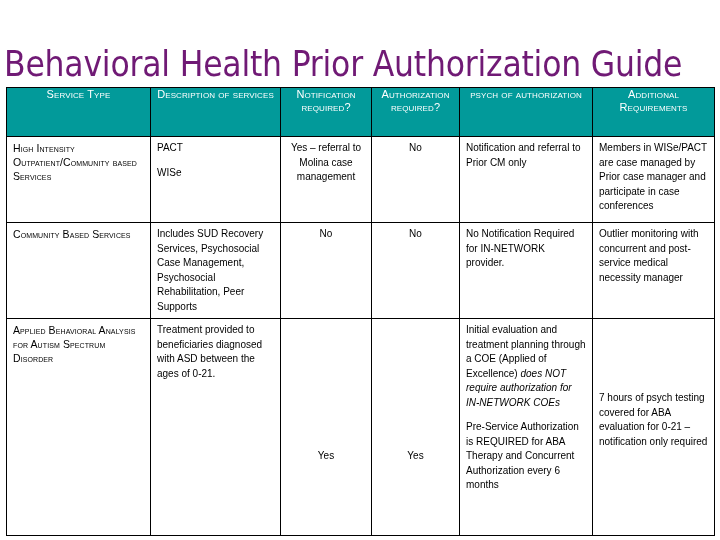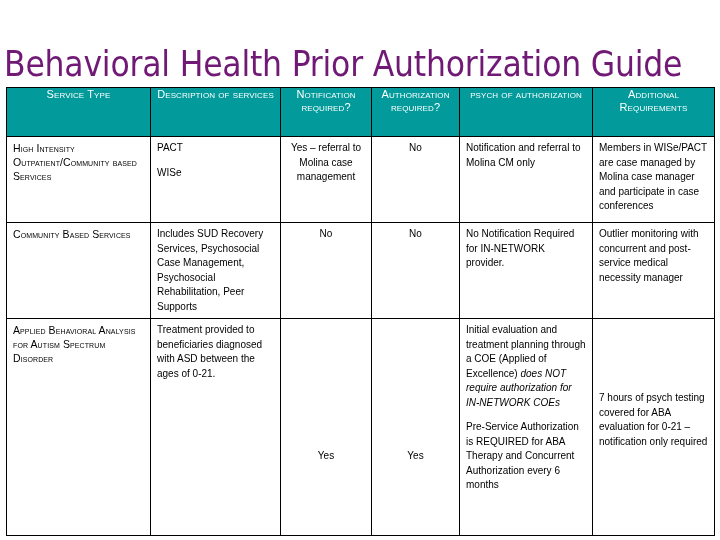--- a/index.html
+++ b/index.html
@@ -155,24 +155,24 @@
             <span>WISe</span>
           </span>
         </td>
         <td>
           <span class="cell v-mid ctr"><span>Yes – referral to Molina case management</span></span>
         </td>
         <td>
           <span class="cell v-mid ctr"><span>No</span></span>
         </td>
         <td>
-          <span class="cell v-mid"><span>Notification and referral to Molina CM only</span></span>
-        </td>
-        <td>
-          <span class="cell"><span>Members in WISe/PACT are case managed by Molina case manager and participate in case conferences</span></span>
+          <span class="cell v-mid"><span>Notification and referral to Prior CM only</span></span>
+        </td>
+        <td>
+          <span class="cell"><span>Members in WISe/PACT are case managed by Prior case manager and participate in case conferences</span></span>
         </td>
       </tr>
 
       <tr class="r2">
         <td class="svc">
           <span class="cell v-mid"><span>Community Based Services</span></span>
         </td>
         <td>
           <span class="cell"><span>Includes SUD Recovery Services, Psychosocial Case Management, Psychosocial Rehabilitation, Peer Supports</span></span>
         </td>

